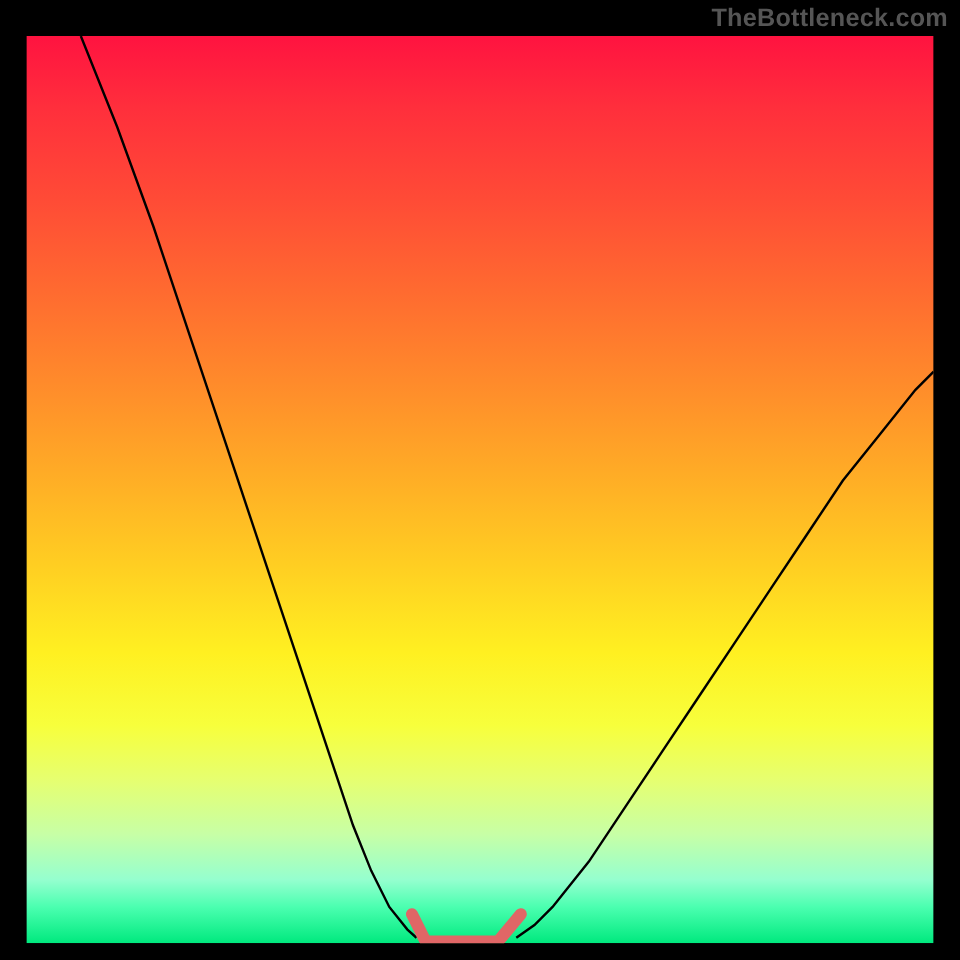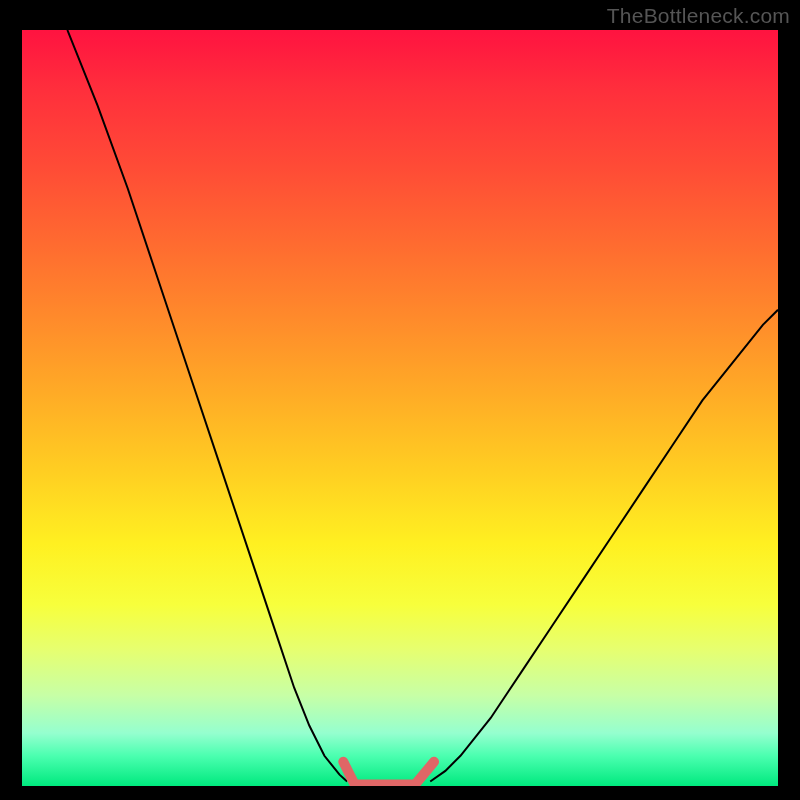--- a/index.html
+++ b/index.html
@@ -16,21 +16,21 @@
     width: 800px;
     height: 800px;
     background: #000;
   }
   .watermark {
     position: absolute;
     top: 4px;
     right: 10px;
     color: #555;
     font-size: 21px;
-    font-weight: 400;
+    font-weight: 700;
     letter-spacing: 0.2px;
     z-index: 10;
     user-select: none;
   }
   .plot-area {
     position: absolute;
     left: 22px;
     top: 30px;
     width: 756px;
     height: 756px;

